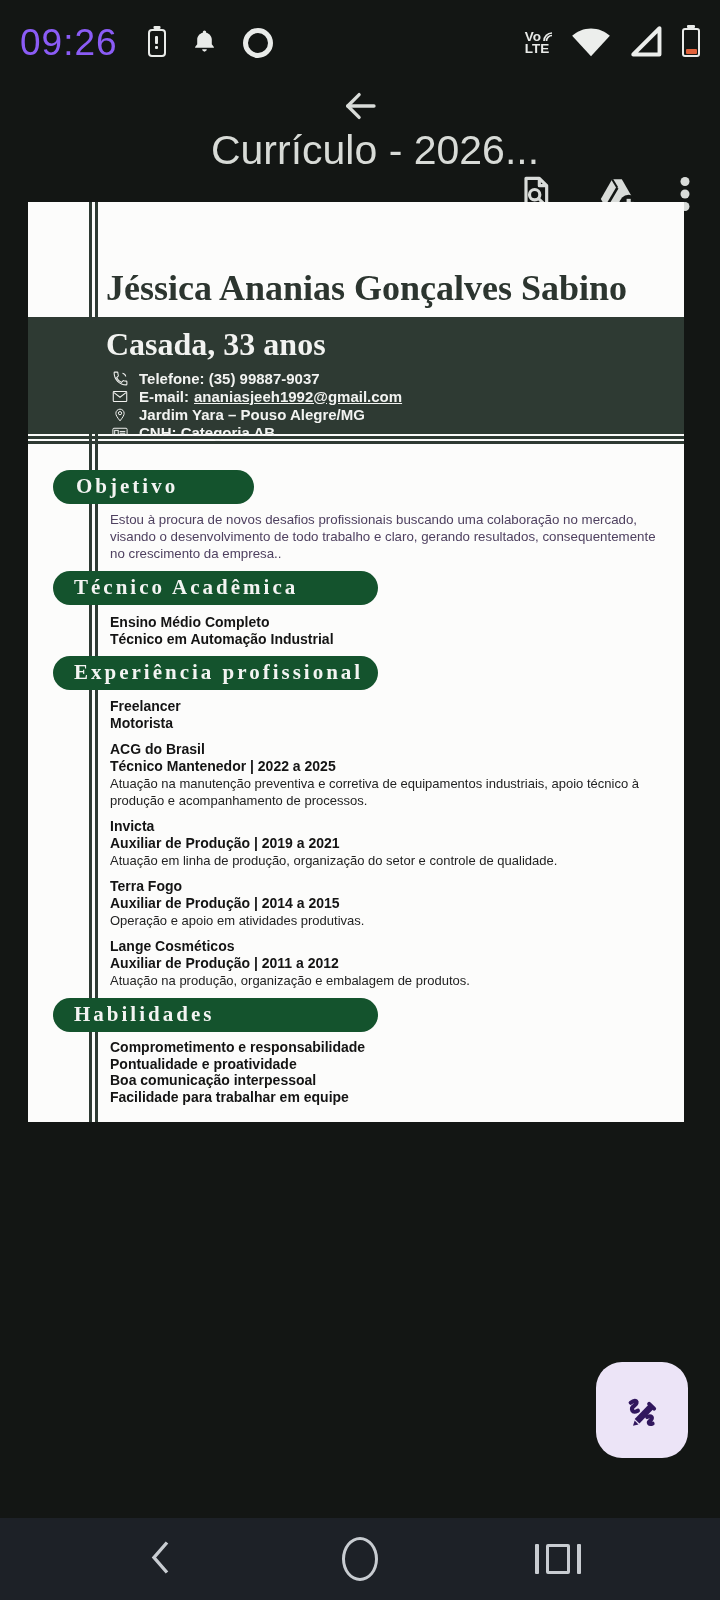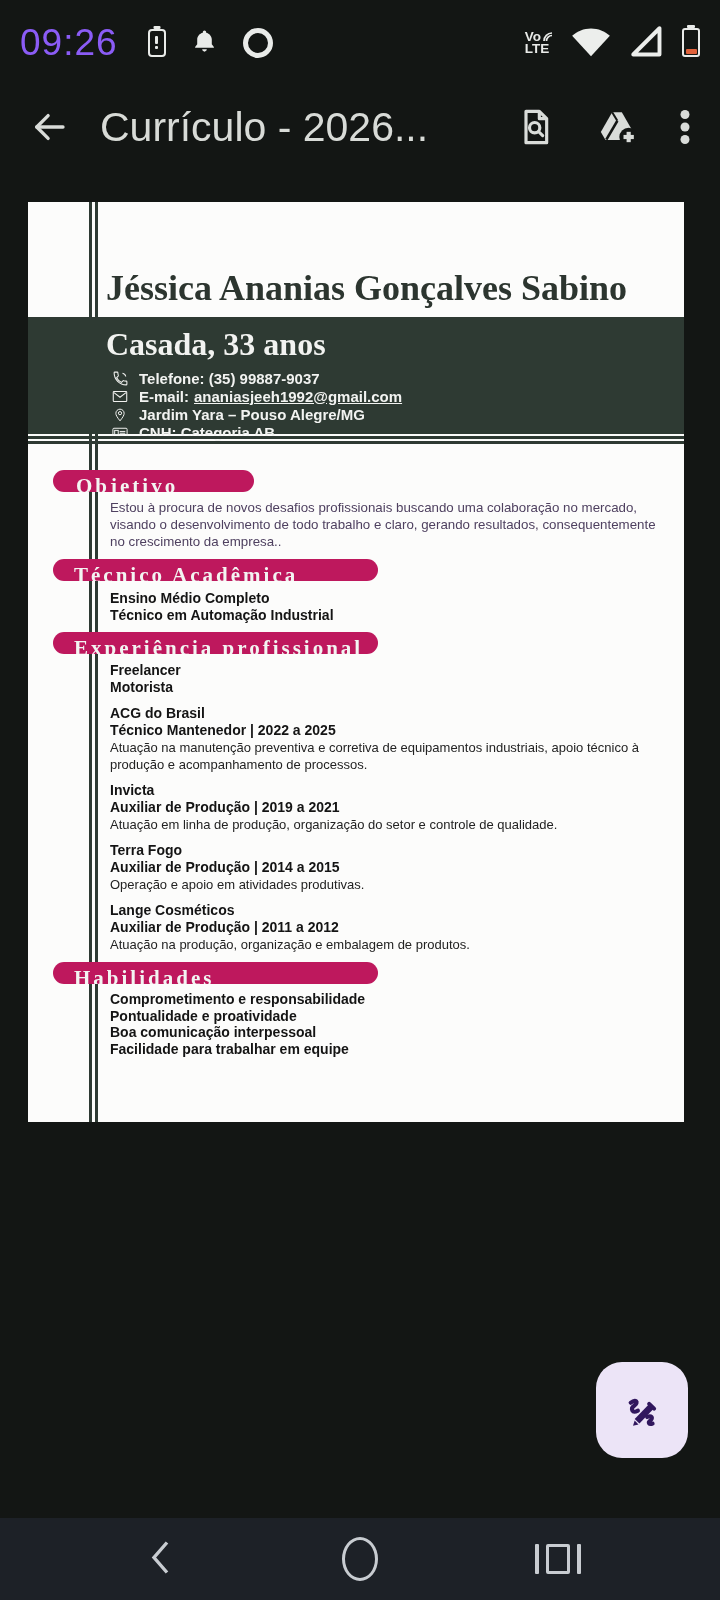--- a/index.html
+++ b/index.html
@@ -17,36 +17,36 @@
   .batt-alert .ba-nub{position:absolute;top:-5px;left:50%;transform:translateX(-50%);width:7px;height:3px;background:#e9ebe9;border-radius:1px;}
   .ba-bar{width:3px;height:8px;background:#e9ebe9;border-radius:1px;}
   .ba-dot{width:3px;height:3px;background:#e9ebe9;border-radius:1px;margin-top:2px;}
   .ring{width:20px;height:20px;border:5.5px solid #e9ebe9;border-radius:50%;}
   .volte{display:flex;flex-direction:column;line-height:12px;font-size:13.5px;font-weight:bold;color:#e9ebe9;}
   .volte .v-top{display:flex;align-items:flex-start;gap:1px;}
   .batt{position:relative;width:14px;height:25px;border:2.5px solid #e9ebe9;border-radius:3px;margin-left:2px;}
   .batt .b-nub{position:absolute;top:-5px;left:50%;transform:translateX(-50%);width:8px;height:3px;background:#e9ebe9;border-radius:1px;}
   .batt .b-fill{position:absolute;left:1.5px;right:1.5px;bottom:1.5px;height:5px;background:#e0613a;border-radius:1px;}
   
-  .app-bar{position:absolute;top:85px;left:0;right:0;height:84px;display:flex;align-items:center;padding:0 28px;box-sizing:border-box;}
+  .app-bar{position:absolute;top:85px;left:0;right:0;height:84px;display:flex;align-items:center;padding:0 28px;box-sizing:border-box;flex-direction:column;}
   .ab-title{margin-left:30px;font-size:41px;color:#d8dbd7;white-space:nowrap;}
   .ab-actions{margin-left:auto;display:flex;align-items:center;gap:40px;}
   .icon-btn{background:none;border:none;padding:0;display:flex;align-items:center;justify-content:center;cursor:pointer;}
   
   .page{position:absolute;left:28px;top:202px;width:656px;height:920px;background:#fcfcfb;overflow:hidden;}
   .vline{position:absolute;left:61px;top:0;bottom:0;width:9px;border-left:3px solid #2e3a33;border-right:3px solid #2e3a33;box-sizing:border-box;z-index:0;}
   .doc-header{position:relative;z-index:0;height:115px;display:flex;align-items:flex-end;padding:0 0 8px 78px;box-sizing:border-box;}
   .doc-name{font-family:"Liberation Serif",serif;font-weight:600;font-size:36px;color:#2c352f;white-space:nowrap;}
   .band{position:relative;z-index:1;background:#2e3a33;height:117px;box-sizing:border-box;padding:9px 0 0 78px;color:#f2f3f1;}
   .band-title{font-family:"Liberation Serif",serif;font-weight:bold;font-size:32px;margin-bottom:6px;}
   .contact-row{display:flex;align-items:center;height:18px;font-size:15px;font-weight:700;padding-left:5px;}
   .cicon{width:18px;height:18px;margin-right:10px;display:inline-flex;align-items:center;justify-content:center;flex:0 0 auto;}
   .email-link{color:#f2f3f1;text-decoration:underline;margin-left:5px;}
   .hline{position:relative;z-index:1;margin-top:2px;height:8px;border-top:3px solid #2e3a33;border-bottom:3px solid #2e3a33;box-sizing:border-box;}
-  .pill{position:relative;z-index:2;background:#be185d;color:#f3f4f2;font-family:"Liberation Serif",serif;font-weight:600;border-radius:17px;height:22px;line-height:33px;box-sizing:border-box;margin-left:25px;letter-spacing:3px;font-size:21px;white-space:nowrap;overflow:hidden;}
+  .pill{position:relative;z-index:2;background:#14532d;color:#f3f4f2;font-family:"Liberation Serif",serif;font-weight:600;border-radius:17px;height:34px;line-height:33px;box-sizing:border-box;margin-left:25px;letter-spacing:3px;font-size:21px;white-space:nowrap;overflow:hidden;}
   .pill.small{width:201px;padding-left:23px;margin-top:26px;}
   .pill.wide{width:325px;padding-left:21px;}
   .para{position:relative;z-index:2;margin:7px 0 0 82px;width:560px;font-size:13.3px;line-height:17px;}
   .para.objetivo{color:#4f4160;font-weight:500;}
   .body-block{position:relative;z-index:2;margin-left:82px;width:574px;}
   .line-bold{font-size:14px;font-weight:bold;color:#141414;line-height:17px;}
   .line-reg{font-size:13px;color:#232323;line-height:17px;}
   .pill.m-form{margin-top:9px;}
   .pill.m-exp{margin-top:8px;}
   .pill.m-hab{margin-top:9px;}

